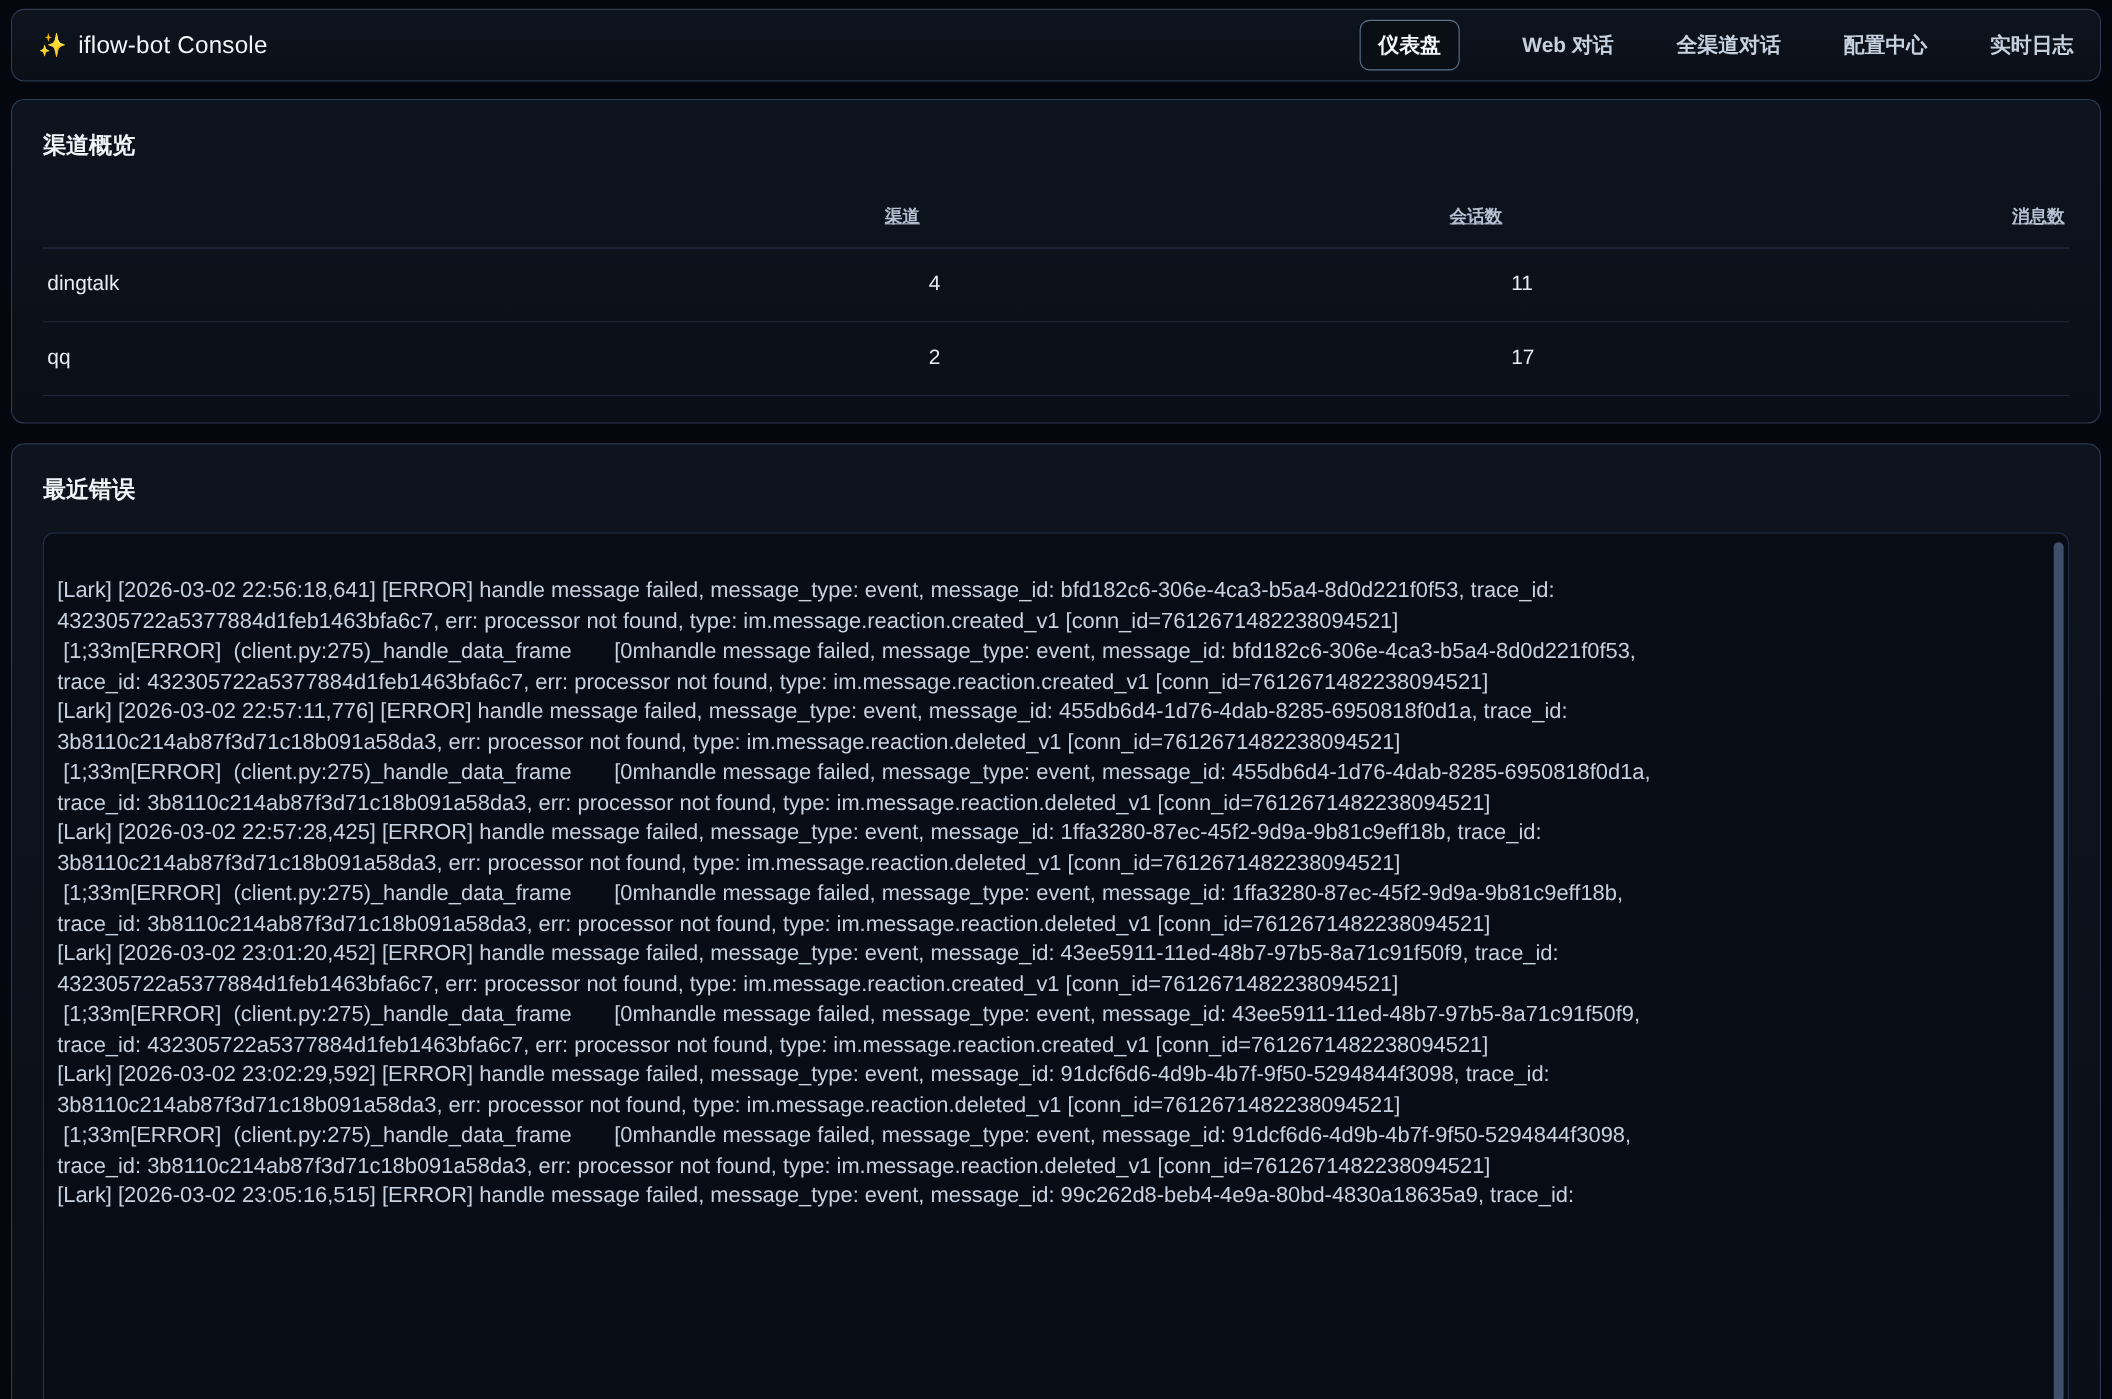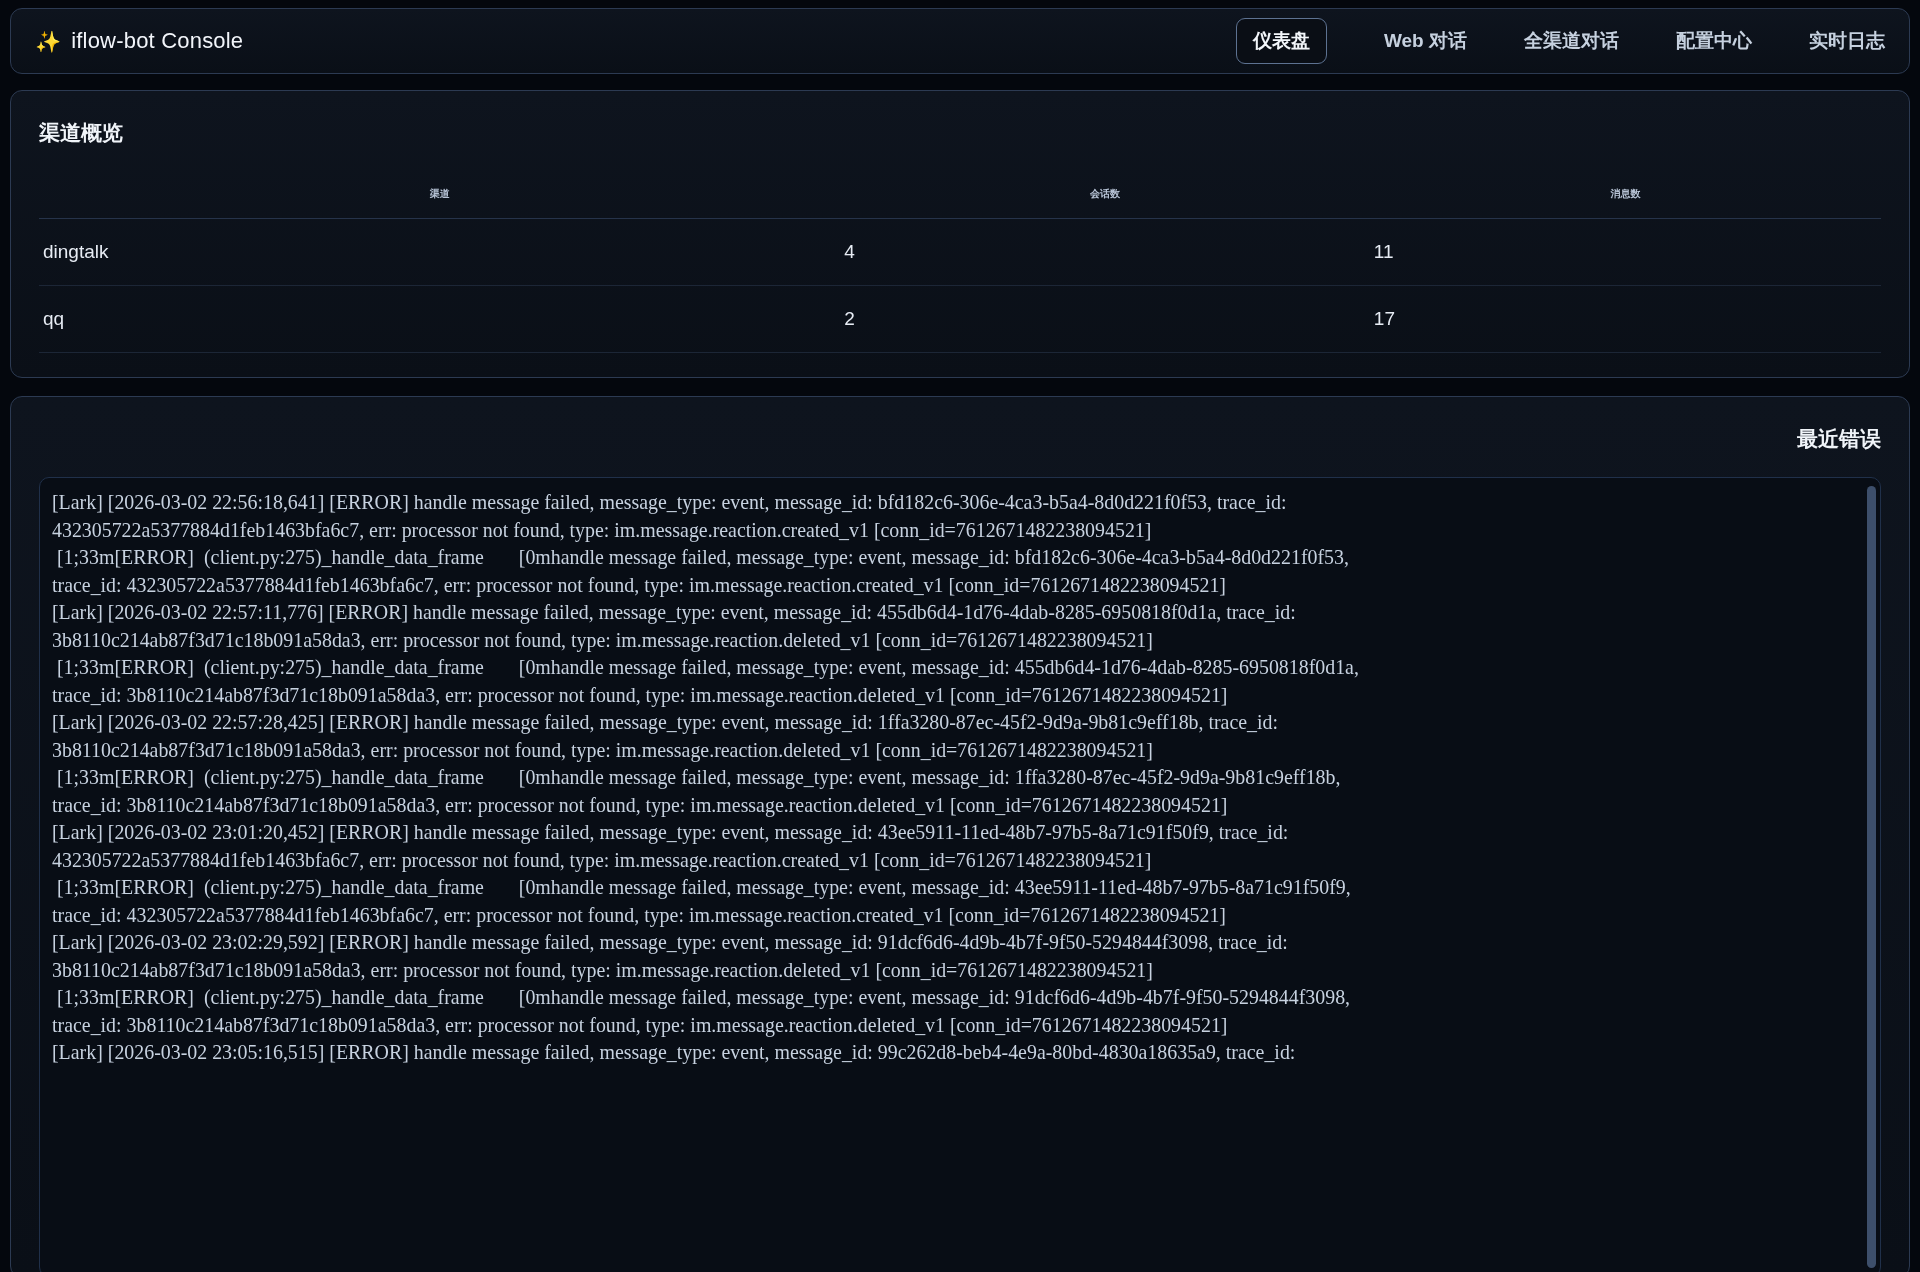--- a/index.html
+++ b/index.html
@@ -48,49 +48,51 @@
     margin-bottom: 18px;
   }
   .card-title {
     font-size: 21px; font-weight: 700; color: #f0f4f9;
     line-height: 28px; margin-bottom: 28px;
   }
 
   
   .channel-table { width: 100%; border-collapse: collapse; table-layout: fixed; }
   .channel-table th {
-    text-align: center;
-    font-size: 10px; font-weight: 600; color: #b6c2d4;
+    text-align: right;
+    font-size: 16px; font-weight: 600; color: #b6c2d4;
     padding: 12px 4px 17px 4px;
     border-bottom: 1px solid #26334a;
+    text-decoration: underline;
   }
   .channel-table td {
     font-size: 19px; color: #e7ecf4;
     padding: 22px 4px;
     border-bottom: 1px solid #1c2636;
   }
 
   
   .card-errors { padding-bottom: 0; margin-bottom: 0; }
-  .card-errors .card-title { margin-bottom: 24px; text-align: right; }
+  .card-errors .card-title { margin-bottom: 24px; }
   .log-panel {
     position: relative;
     height: 800px;
     border: 1px solid #20304a;
     border-radius: 10px;
     background: #080d15;
     padding: 11px 12px;
     overflow: hidden;
   }
   .log-pre {
-    font-family: Liberation Serif, serif;
+    font-family: Liberation Sans, sans-serif;
     font-size: 19.9px;
     line-height: 27.5px;
     color: #c7d2e0;
     white-space: pre;
+    margin-top: 28px;
   }
   .scroll-thumb {
     position: absolute;
     top: 8px; right: 4px; bottom: 8px;
     width: 9px;
     border-radius: 5px;
     background: #3d4f6b;
   }
 </style>
 </head>

